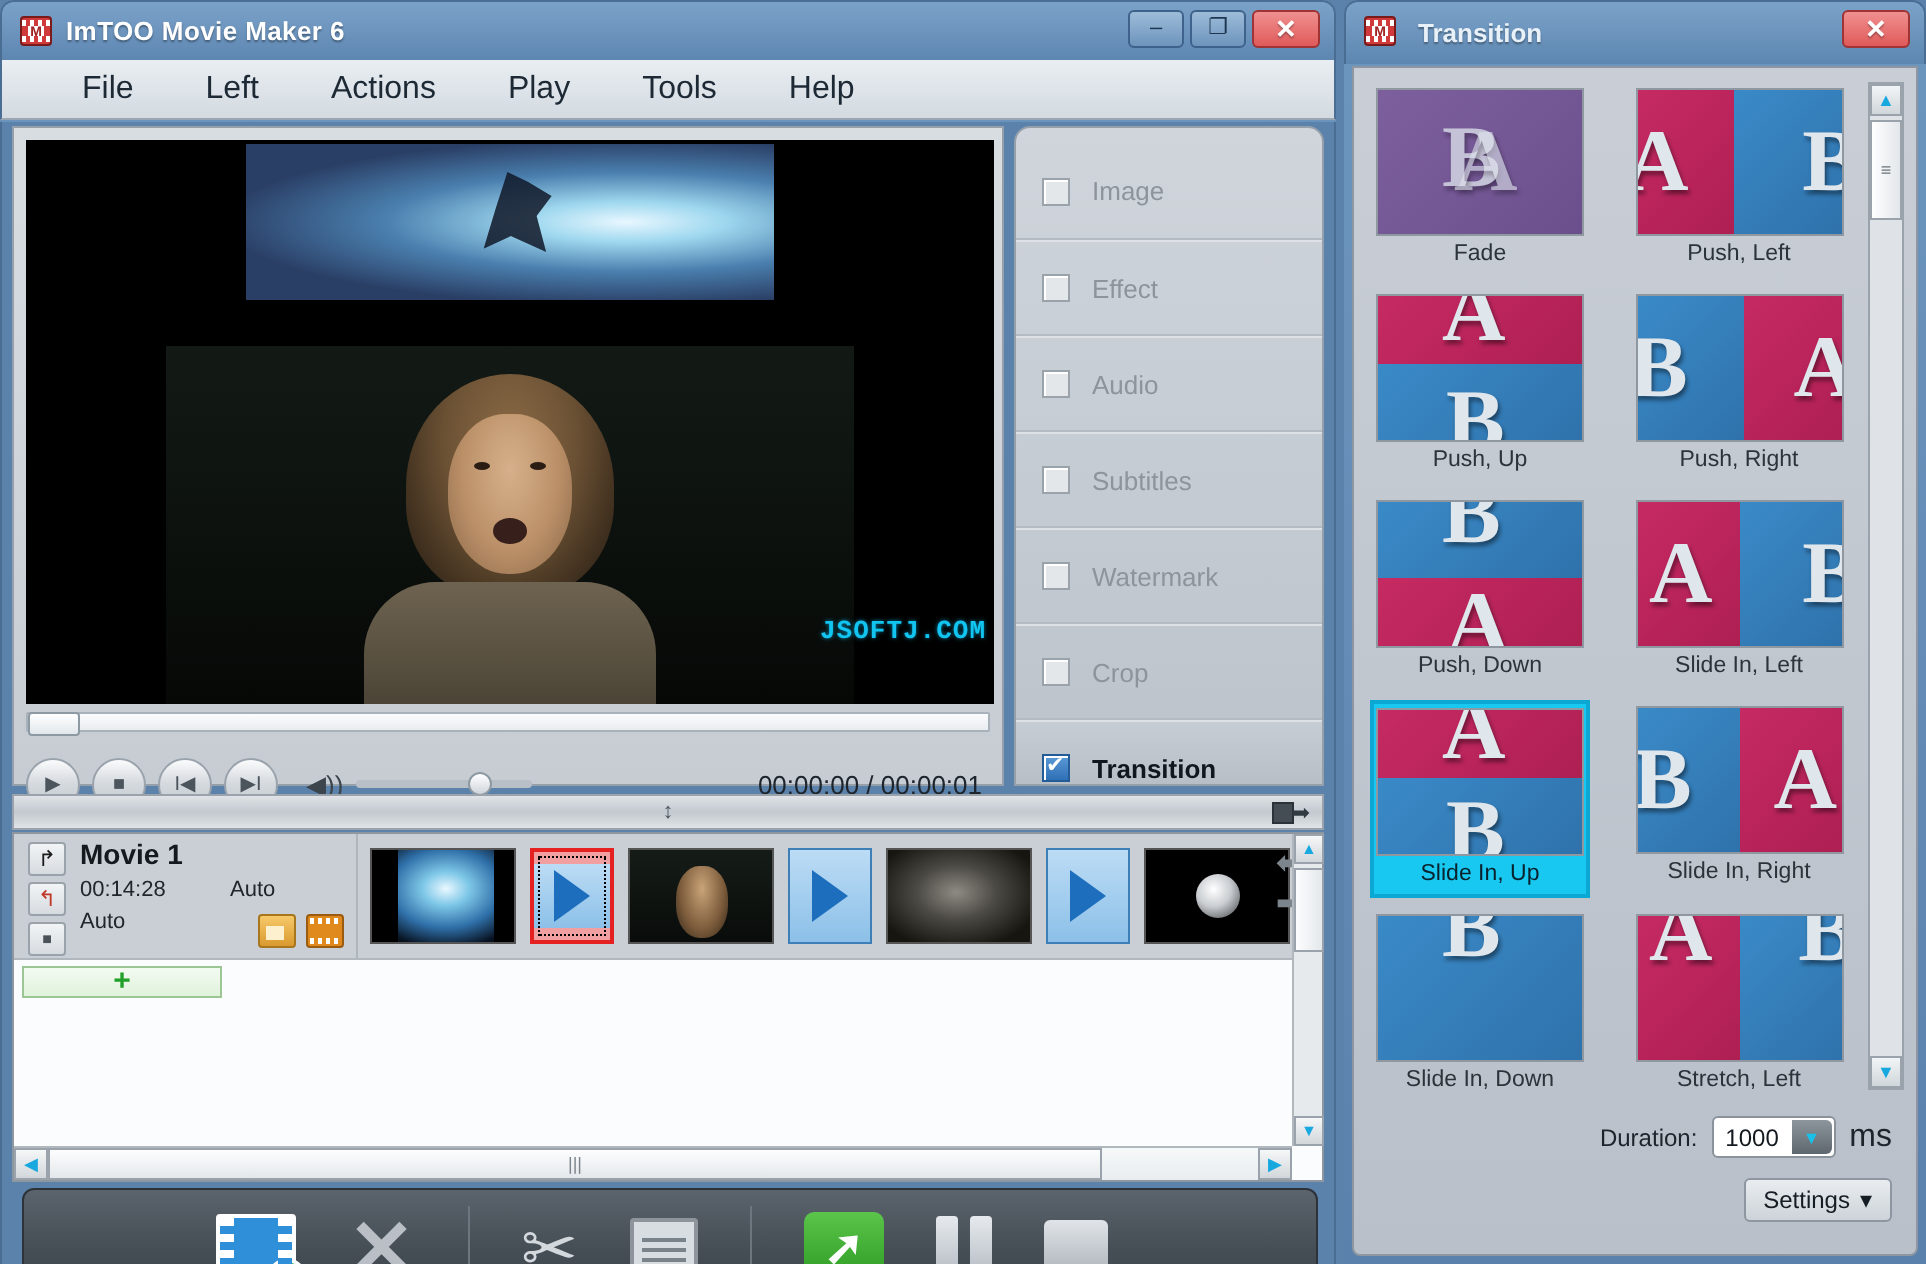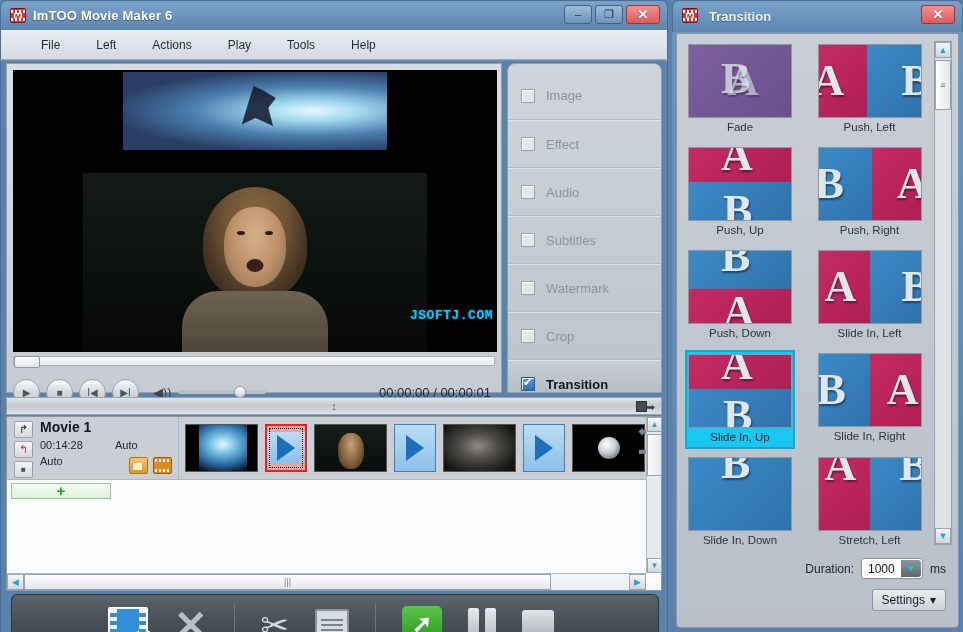--- a/index.html
+++ b/index.html
@@ -65,21 +65,21 @@
     text-shadow: 0 1px 1px rgba(0,0,0,.3); }
 
   #menubar {
     height: 30px;
     background: linear-gradient(180deg,#e9eef2 0%,#d3dae0 100%);
     border-left: 1px solid #4a6d93; border-right: 1px solid #4a6d93;
     border-bottom: 1px solid #9aa7b2;
     display: flex; align-items: center; padding-left: 22px;
   }
   .menu-item {
-    padding: 4px 18px; color: #1d2a36; font-size: 12px; cursor: pointer;
+    padding: 4px 18px; color: #1d2a36; font-size: 16px; cursor: pointer;
     border-radius: 2px;
   }
 
   #main-body {
     position: absolute; left: 0; top: 61px; right: 0; bottom: 0;
     border-left: 1px solid #4a6d93; border-right: 1px solid #4a6d93;
     background: #5b82ab;
     padding: 0;
   }
 
@@ -423,21 +423,21 @@
   #duration-label { font-size: 12px; color: #1d242b; }
   #duration-box { width: 62px; height: 21px; background: #fff;
     border: 1px solid #8a939c; border-radius: 3px; display: flex;
     align-items: center; padding-left: 6px; position: relative; }
   #duration-value { font-size: 12px; color: #12181e; }
   #duration-arrow { position: absolute; right: 1px; top: 1px; width: 20px;
     height: 17px; border-radius: 0 3px 3px 0;
     background: linear-gradient(180deg,#8d959d,#5f676e);
     display: flex; align-items: center; justify-content: center;
     color: #19c0ea; font-size: 9px; cursor: pointer; }
-  #duration-unit { font-size: 12px; color: #1d242b; text-align: right; }
+  #duration-unit { font-size: 16px; color: #1d242b; text-align: right; }
 
   #settings-btn { position: absolute; right: 12px; bottom: 16px;
     height: 22px; padding: 0 9px;
     background: linear-gradient(180deg,#e9edf0,#cdd3d9);
     border: 1px solid #8e97a1; border-radius: 3px;
     display: flex; align-items: center; gap: 5px; cursor: pointer;
     font-size: 12px; color: #151c23; }
 </style>
 </head>
 <body>

